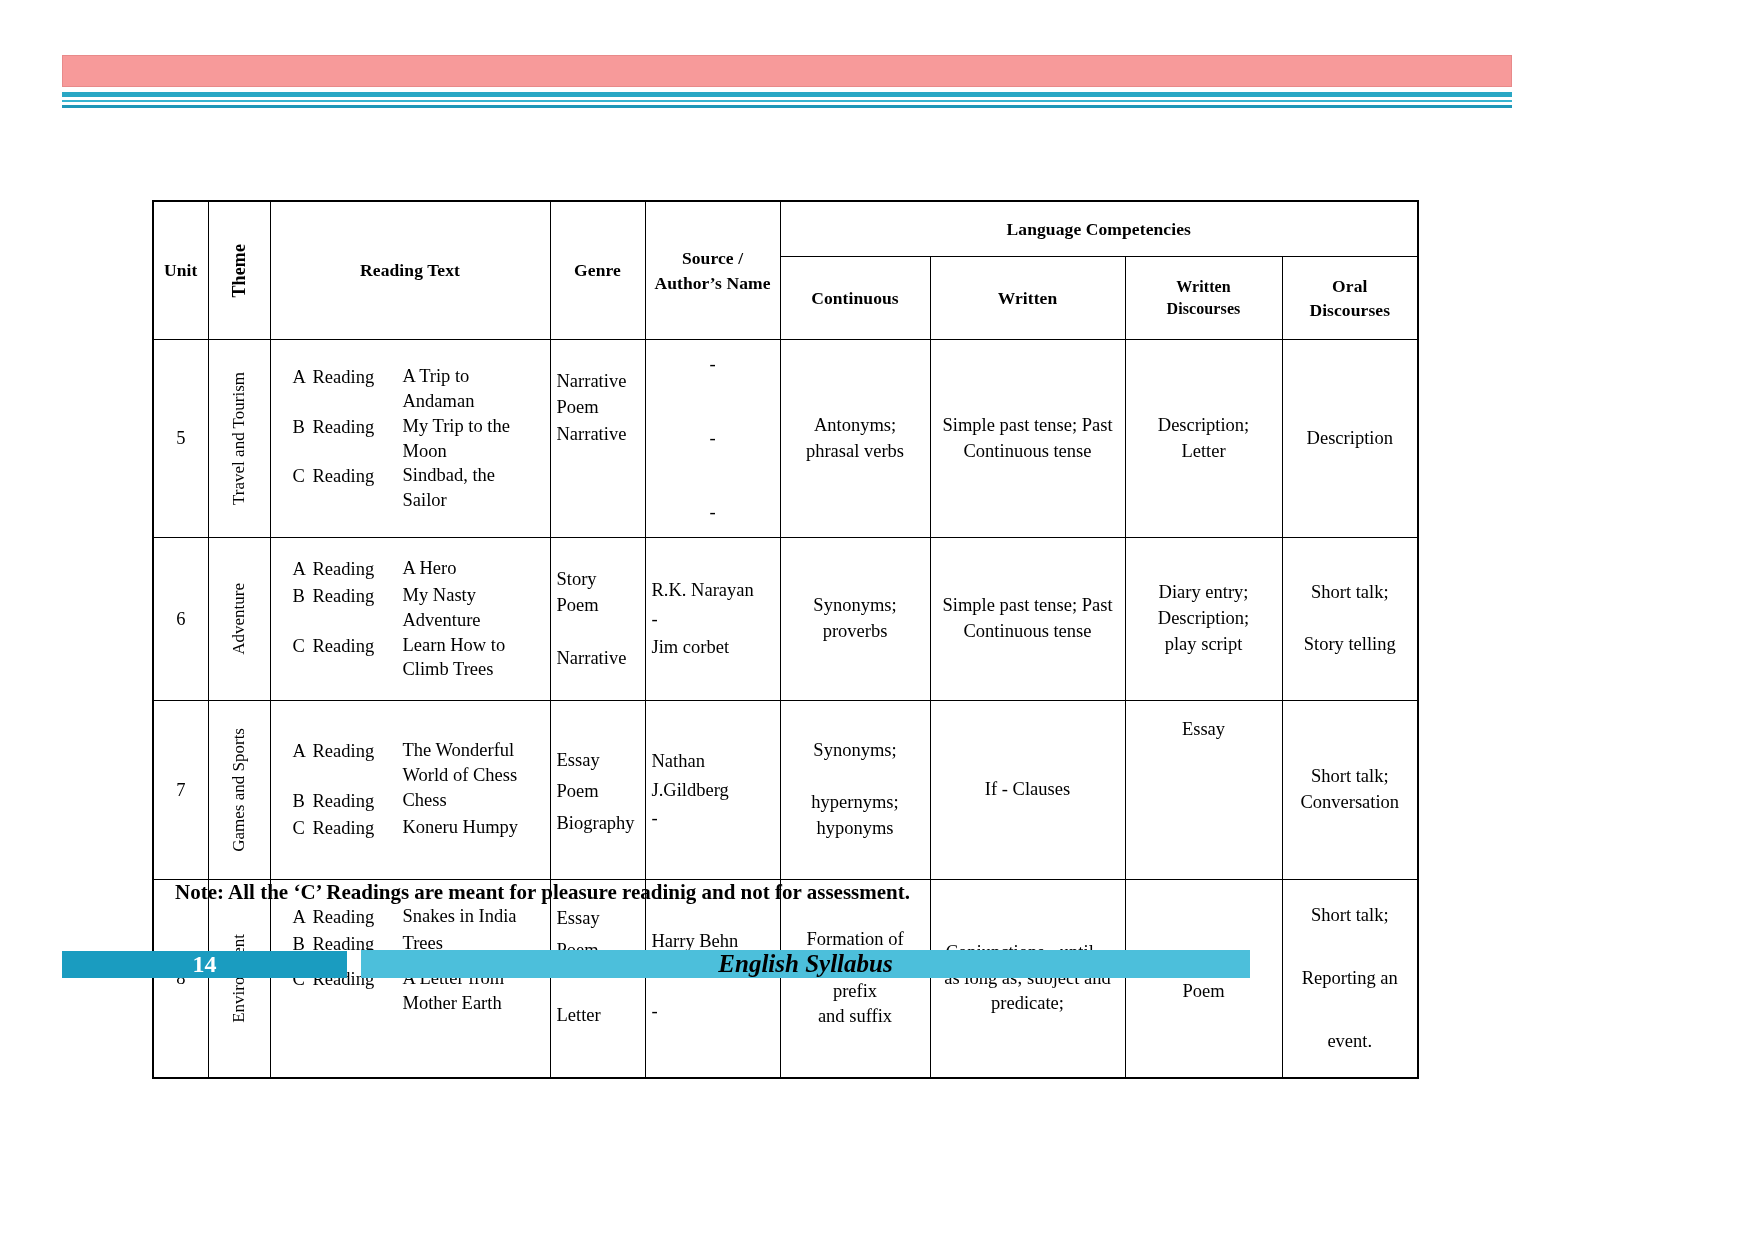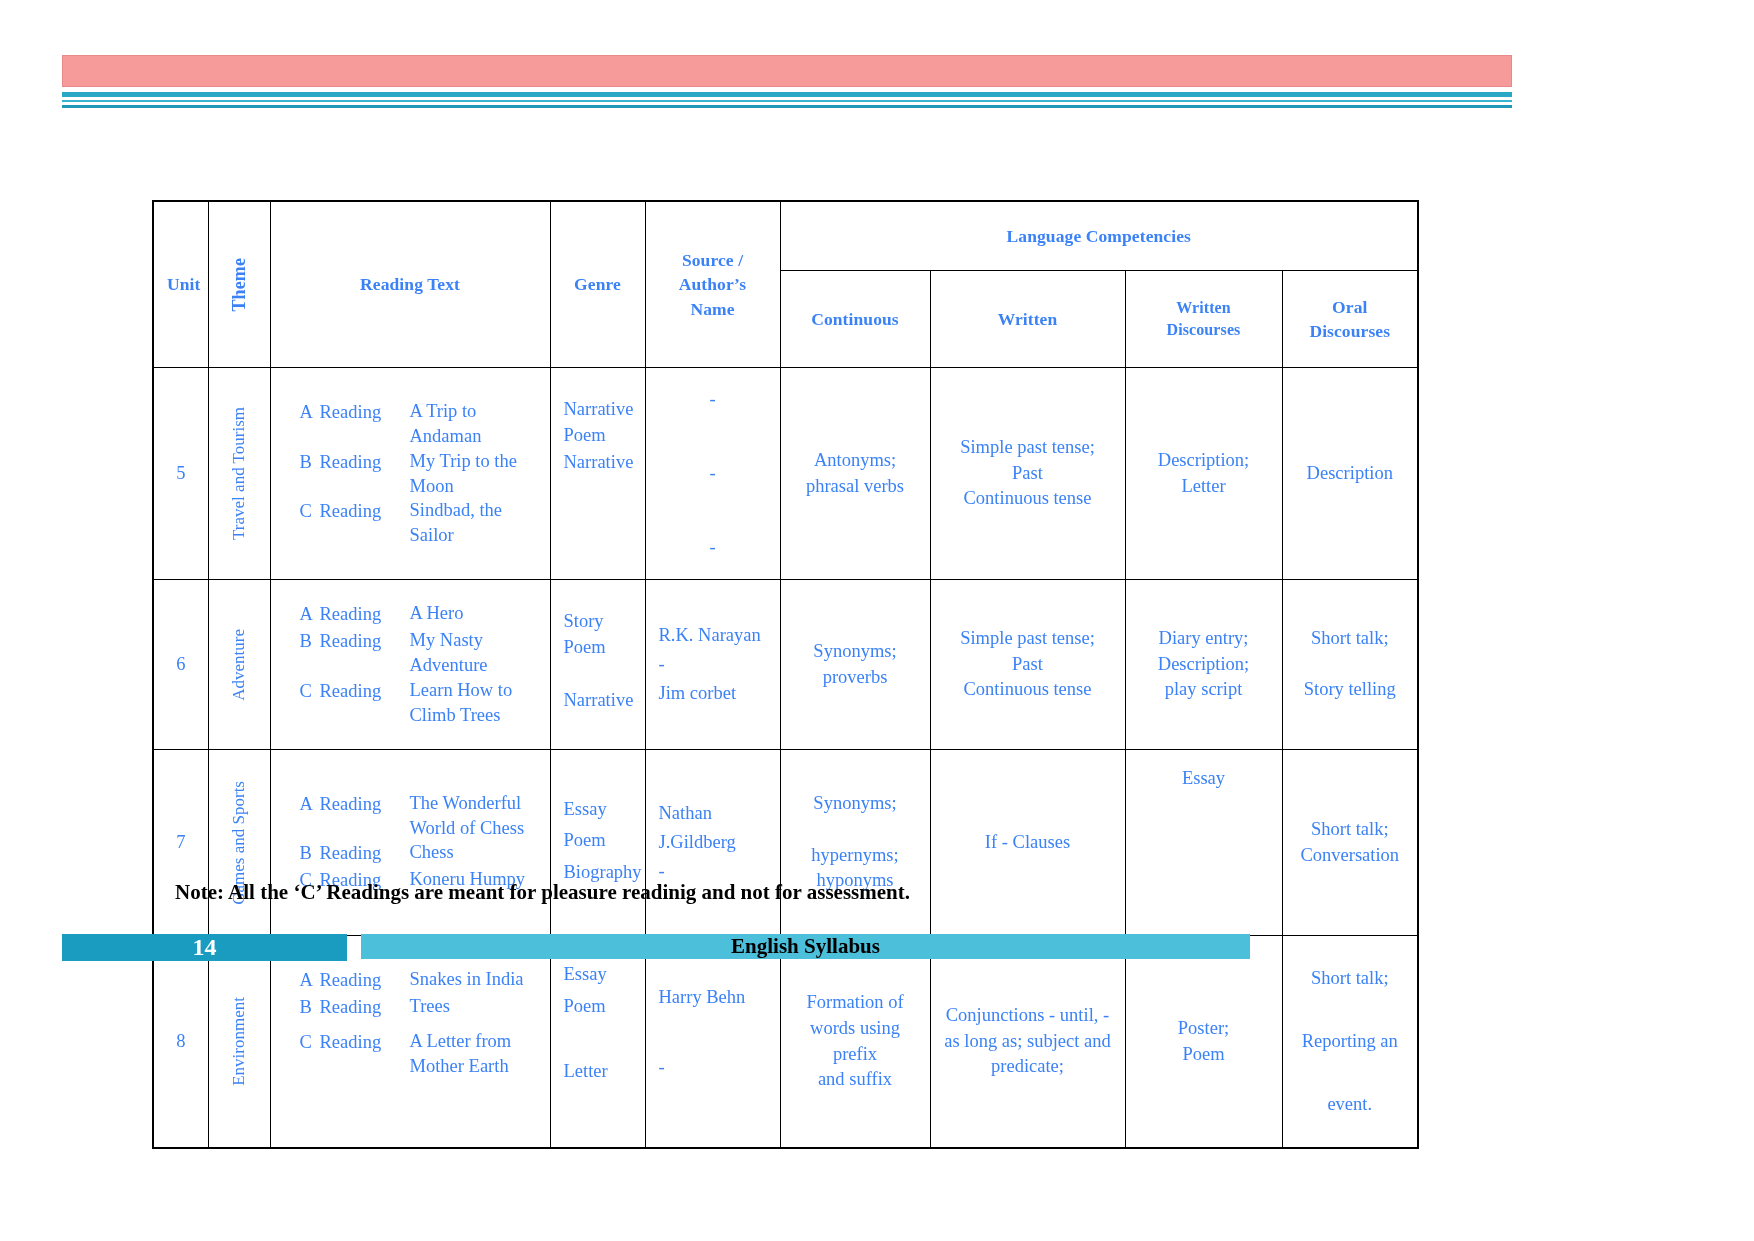--- a/index.html
+++ b/index.html
@@ -52,23 +52,23 @@
     width: 1265px;
   }
   table.syllabus {
     border-collapse: collapse;
     width: 1265px;
     table-layout: fixed;
   }
   table.syllabus td, table.syllabus th {
     border: 1px solid #000000;
     vertical-align: middle;
-    padding: 13px;
+    padding: 6px;
     font-size: 18.5px;
-    color: #3b82f6;
+    color: #000000;
   }
   table.syllabus th {
     font-weight: bold;
     text-align: center;
     font-size: 17.5px;
     letter-spacing: .1px;
   }
   
   table.syllabus {
     border: 2px solid #000;
@@ -155,42 +155,43 @@
   }
 
   
   .footer {
     position: absolute;
     left: 62px;
     top: 934px;
     width: 1450px;
     height: 44px;
     display: flex;
-    align-items: flex-start;
+    align-items: flex-end;
   }
   .footer-page {
     width: 285px;
     background: #1a9cc0;
     color: #ffffff;
     display: flex;
     align-items: center;
     justify-content: center;
     font-weight: bold;
     font-size: 24px;
   }
   .footer-gap { width: 14px; background: #ffffff; }
   .footer-title {
     flex: 1 1 auto;
     background: #4cbfdb;
     color: #000000;
     display: flex;
     align-items: center;
     justify-content: center;
     font-weight: bold;
-    font-size: 21px;
+    font-size: 25px;
+    font-style: italic;
   }
   .footer-end {
     width: 248px;
     background: #1a9cc0;
   }
 </style>
 </head>
 <body>
 
 <div class="header-bars">

